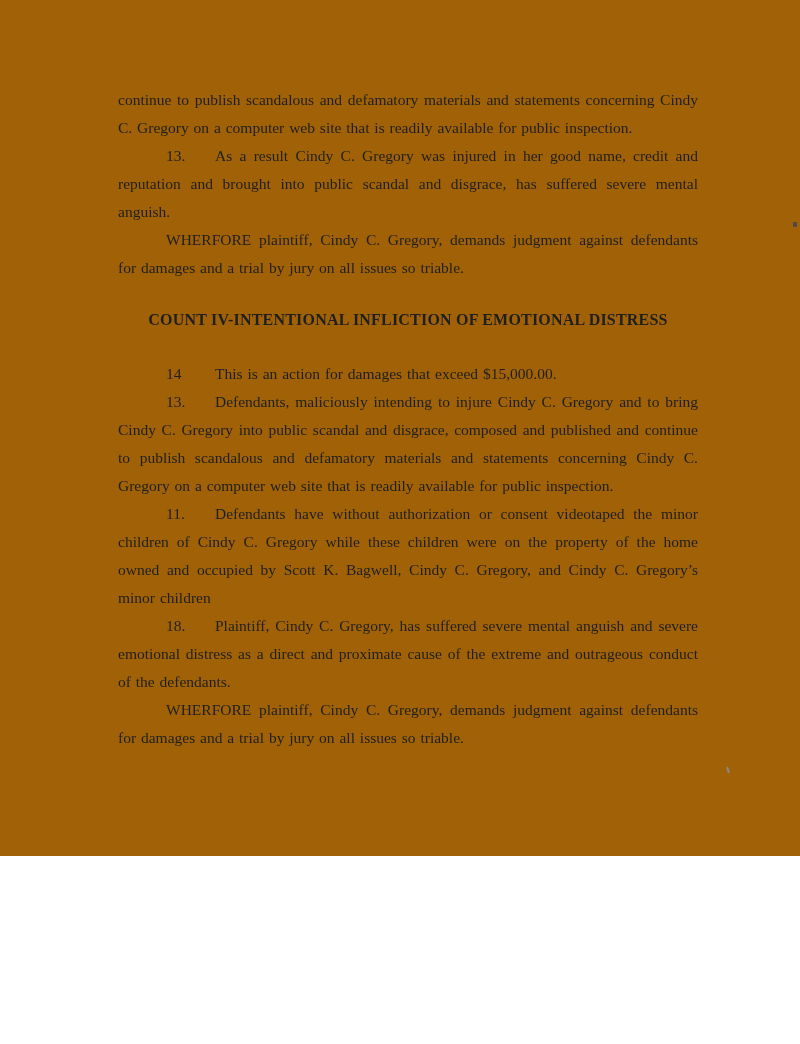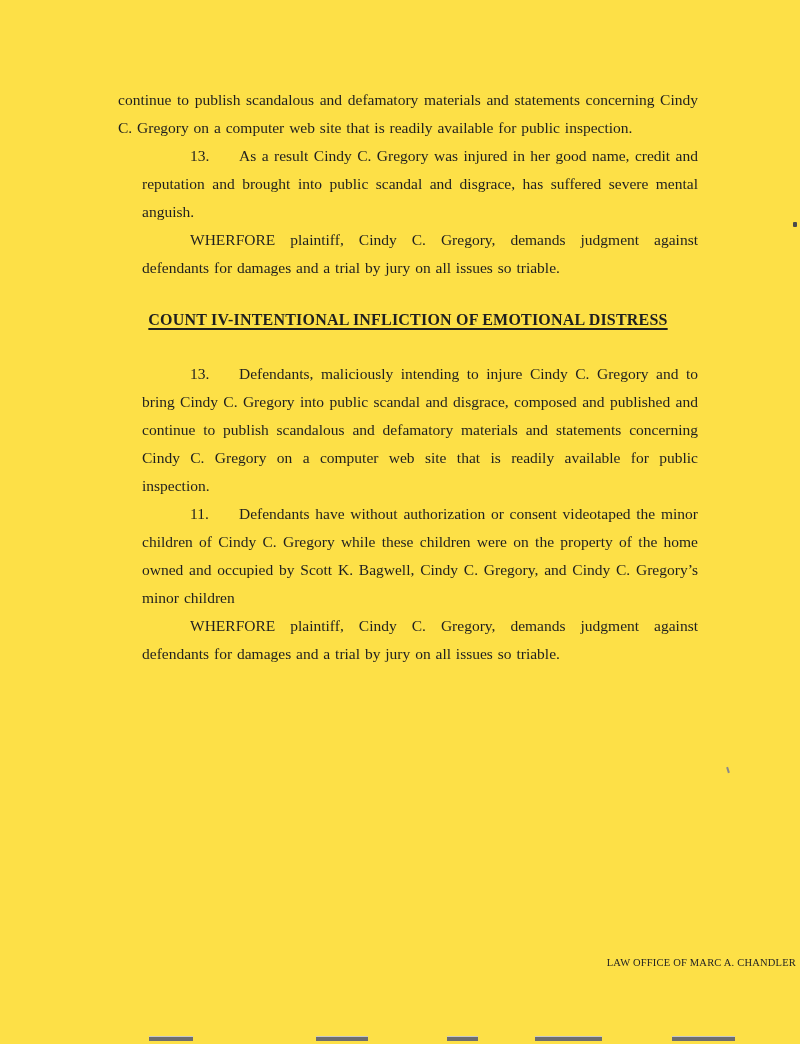--- a/index.html
+++ b/index.html
@@ -1,50 +1,49 @@
 <!DOCTYPE html>
 <html><head>
 <meta charset="utf-8">
 <style>
   html, body { margin: 0; padding: 0; background: #ffffff; }
   .page {
     position: relative;
     width: 800px;
-    height: 1044px;
-    background: #fde047;
+    height: 856px;
+    background: #a16207;
     overflow: hidden;
     font-family: "Liberation Serif", serif;
     color: #1f1f1f;
   }
   .content {
     position: absolute;
     left: 118px;
     top: 86px;
     width: 580px;
   }
   .para {
     margin: 0;
     text-align: justify;
     font-size: 15.5px;
     line-height: 28px;
     word-spacing: 1px;
   }
-  .para.indent { text-indent: 48px; margin-left: 24px; }
+  .para.indent { text-indent: 48px; }
   .pnum { display: inline-block; width: 49px; text-indent: 0; }
   .wlead { font-weight: normal; }
   .count-heading {
     margin: 24px 0 26px 0;
     text-align: center;
     font-weight: bold;
     font-size: 16px;
     line-height: 28px;
     letter-spacing: 0.2px;
   }
   .count-heading .underlined {
-    text-decoration: underline;
     text-decoration-thickness: 1.5px;
     text-underline-offset: 3px;
   }
   .law-footer {
     position: absolute;
     left: 0;
     right: 4px;
     top: 956px;
     text-align: right;
     font-weight: normal;
@@ -73,26 +72,28 @@
 
     <p class="para"><span>continue to publish scandalous and defamatory materials and statements concerning Cindy C. Gregory on a computer web site that is readily available for public inspection.</span></p>
 
     <p class="para indent"><span class="pnum">13.</span><span>As a result Cindy C. Gregory was injured in her good name, credit and reputation and brought into public scandal and disgrace, has suffered severe mental anguish.</span></p>
 
     <p class="para indent"><span class="wlead">WHERFORE</span>
       <span>plaintiff, Cindy C. Gregory, demands judgment against defendants for damages and a trial by jury on all issues so triable.</span></p>
 
     <div class="count-heading"><span class="underlined">COUNT IV-INTENTIONAL INFLICTION OF EMOTIONAL DISTRESS</span></div>
 
+    <p class="para indent"><span class="pnum">14</span><span>This is an action for damages that exceed $15,000.00.</span></p>
 
     <p class="para indent"><span class="pnum">13.</span><span>Defendants, maliciously intending to injure Cindy C. Gregory and to bring Cindy C. Gregory into public scandal and disgrace, composed and published and continue to publish scandalous and defamatory materials and statements concerning Cindy C. Gregory on a computer web site that is readily available for public inspection.</span></p>
 
     <p class="para indent"><span class="pnum">11.</span><span>Defendants have without authorization or consent videotaped the minor children of Cindy C. Gregory while these children were on the property of the home owned and occupied by Scott K. Bagwell, Cindy C. Gregory, and Cindy C. Gregory’s minor children</span></p>
 
 
+    <p class="para indent"><span class="pnum">18.</span><span>Plaintiff, Cindy C. Gregory, has suffered severe mental anguish and severe emotional distress as a direct and proximate cause of the extreme and outrageous conduct of the defendants.</span></p>
 
 
     <p class="para indent"><span class="wlead">WHERFORE</span>
       <span>plaintiff, Cindy C. Gregory, demands judgment against defendants for damages and a trial by jury on all issues so triable.</span></p>
 
   </div>
 
   <div class="law-footer">
     <div>LAW OFFICE OF MARC A. CHANDLER</div>
   </div>

